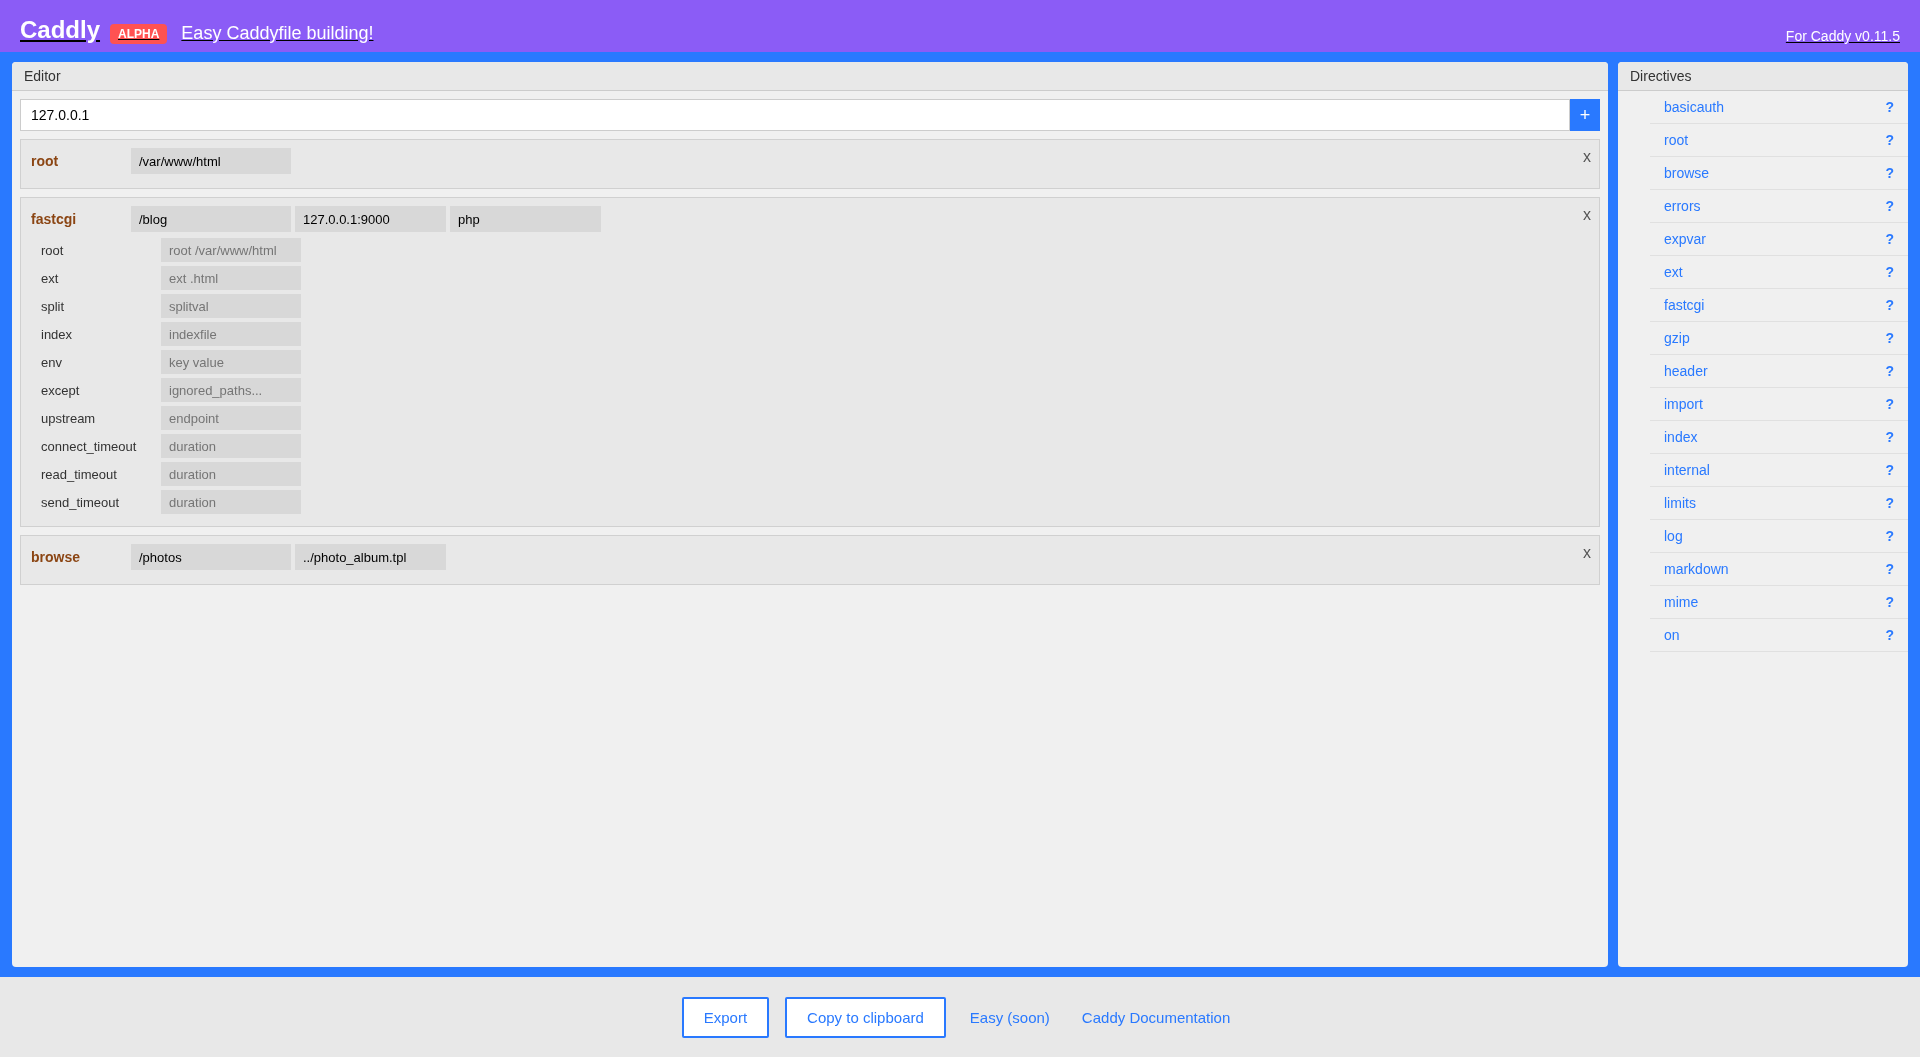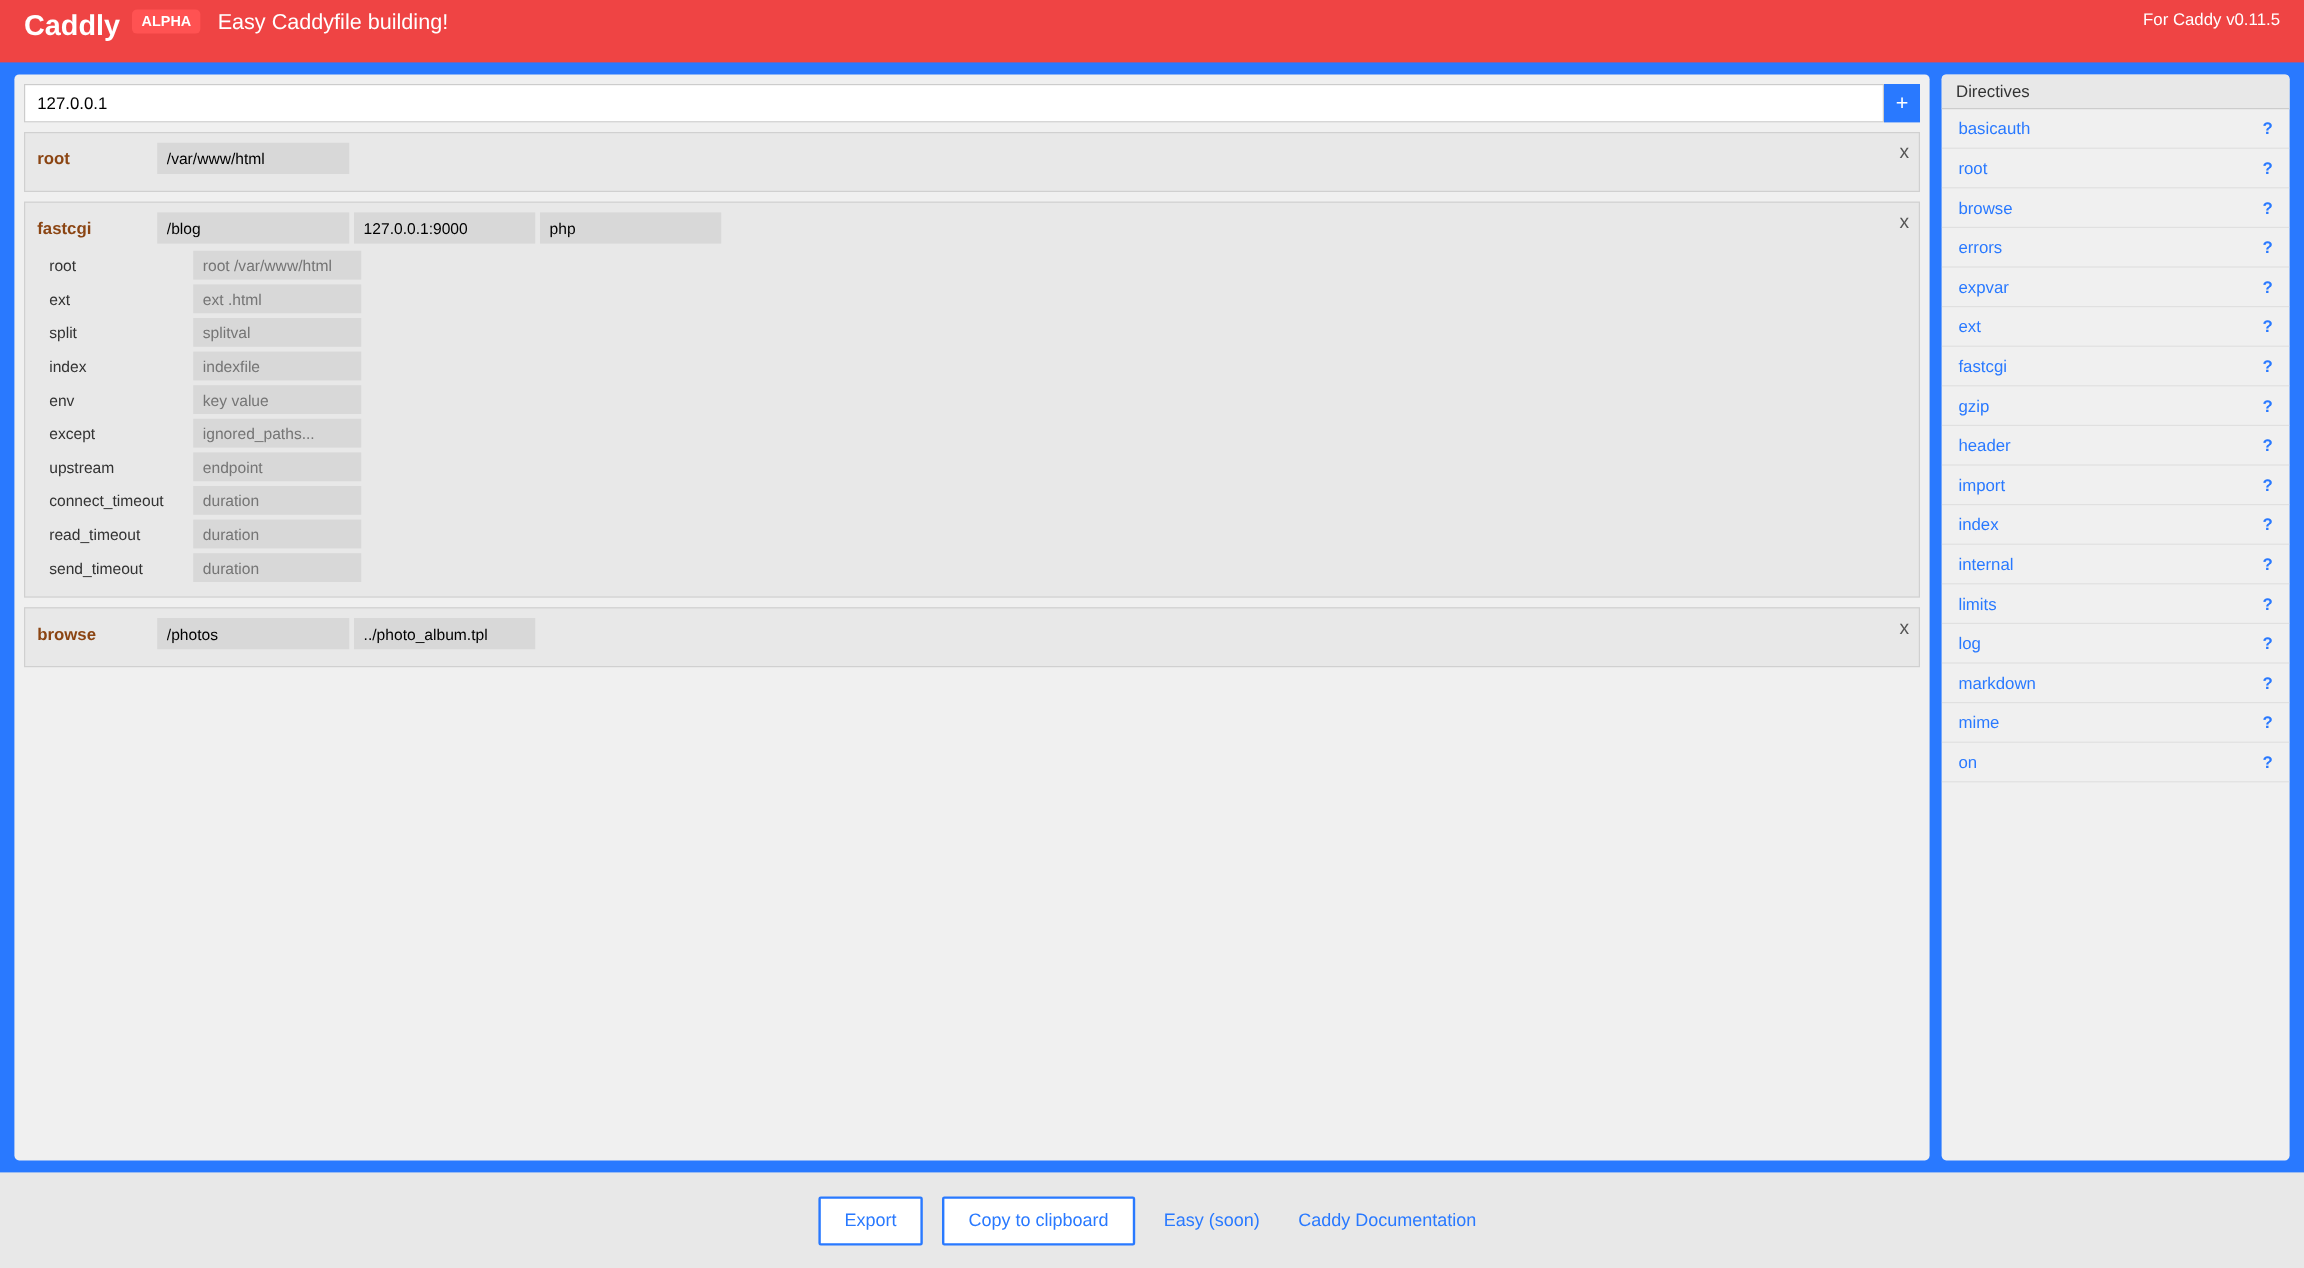--- a/index.html
+++ b/index.html
@@ -7,26 +7,27 @@
       font-family: Arial, sans-serif;
       background: #2979ff;
       height: 1057px;
       width: 1920px;
       display: flex;
       flex-direction: column;
     }
 
     
     .top-bar {
-      background: #ef4444;
-      display: flex;
-      align-items: flex-start;
+      background: #8b5cf6;
+      display: flex;
+      align-items: flex-end;
       padding: 8px 20px;
       height: 52px;
       flex-shrink: 0;
+      text-decoration: underline;
     }
     .logo-text {
       color: white;
       font-size: 24px;
       font-weight: bold;
       margin-right: 10px;
     }
     .alpha-badge {
       background: #ff5252;
       color: white;
@@ -183,20 +184,21 @@
       background: #e8e8e8;
       padding: 6px 12px;
       font-size: 14px;
       color: #333;
       border-bottom: 1px solid #ccc;
       flex-shrink: 0;
     }
     .directives-list {
       flex: 1;
       overflow-y: auto;
+      margin-left: 32px;
     }
     .directives-list::-webkit-scrollbar { width: 8px; }
     .directives-list::-webkit-scrollbar-thumb { background: #ccc; }
     .directive-item {
       display: flex;
       align-items: center;
       justify-content: space-between;
       padding: 8px 14px;
       border-bottom: 1px solid #e0e0e0;
       cursor: pointer;
@@ -244,20 +246,21 @@
 <div class="top-bar">
   <span class="logo-text">Caddly</span>
   <span class="alpha-badge">ALPHA</span>
   <span class="tagline">Easy Caddyfile building!</span>
   <span class="version-info">For Caddy v0.11.5</span>
 </div>
 
 <div class="main-area">
 
   <div class="editor-panel">
+    <div class="editor-title">Editor</div>
     <div class="editor-content">
 
       <div class="host-row">
         <input class="host-input" type="text" value="127.0.0.1" style="">
         <button class="add-btn">+</button>
       </div>
 
       <div class="directive-block">
         <div class="directive-header">
           <span class="directive-name">root</span>

